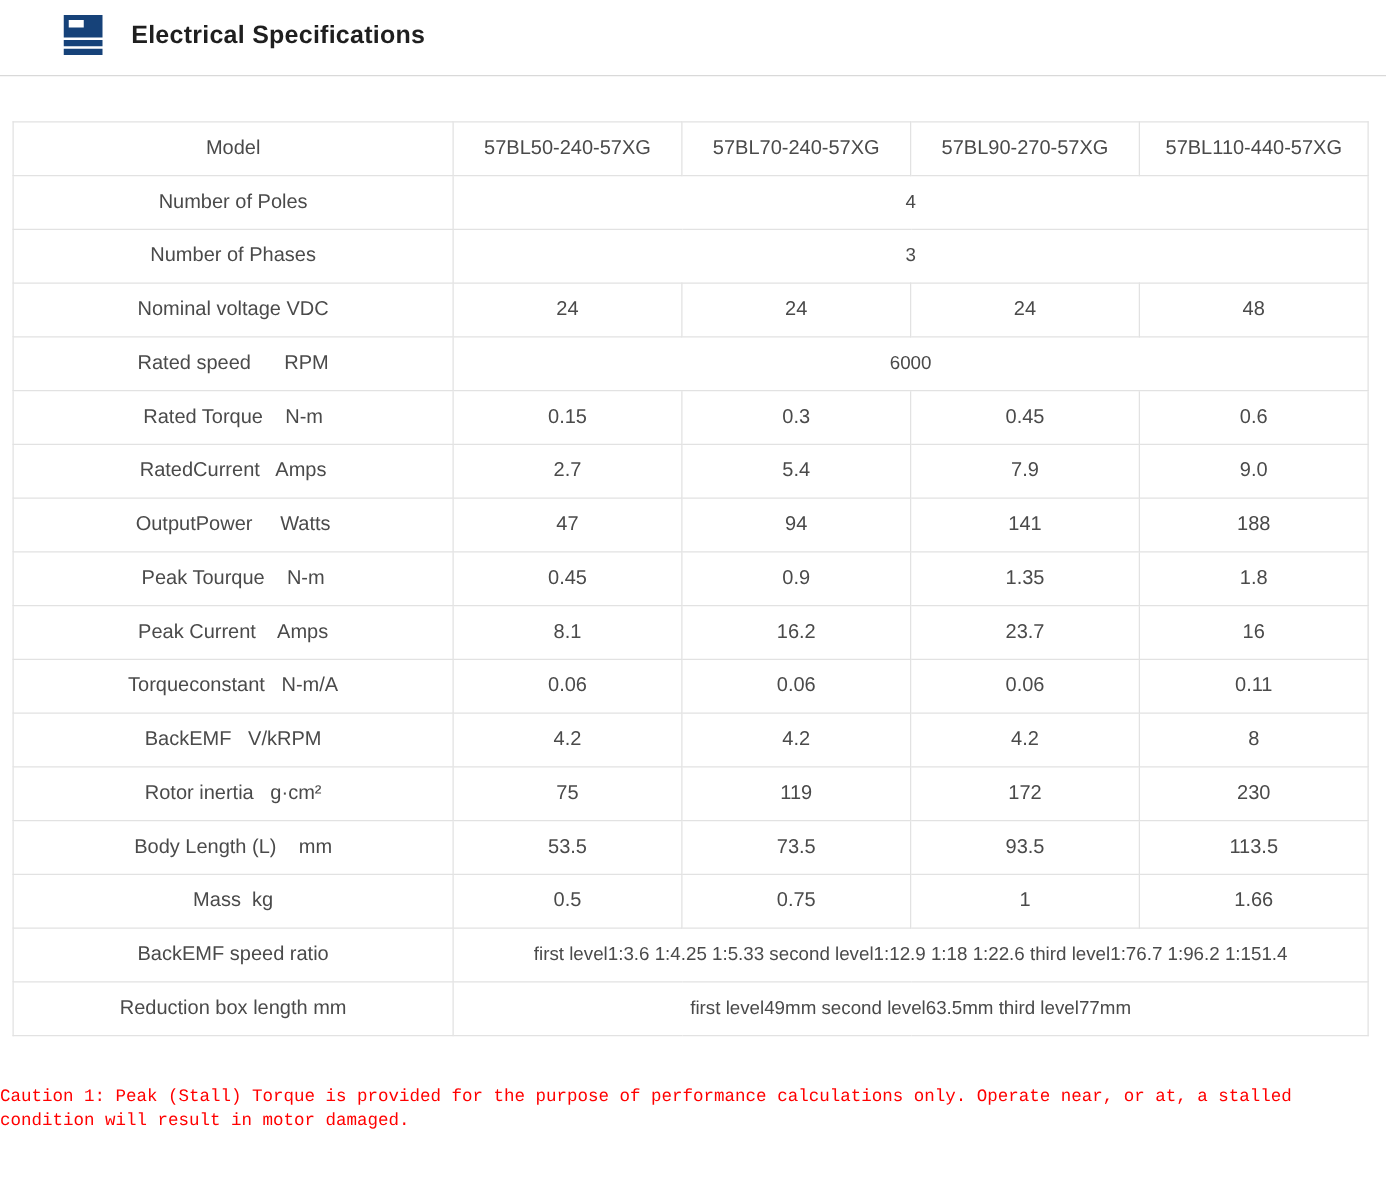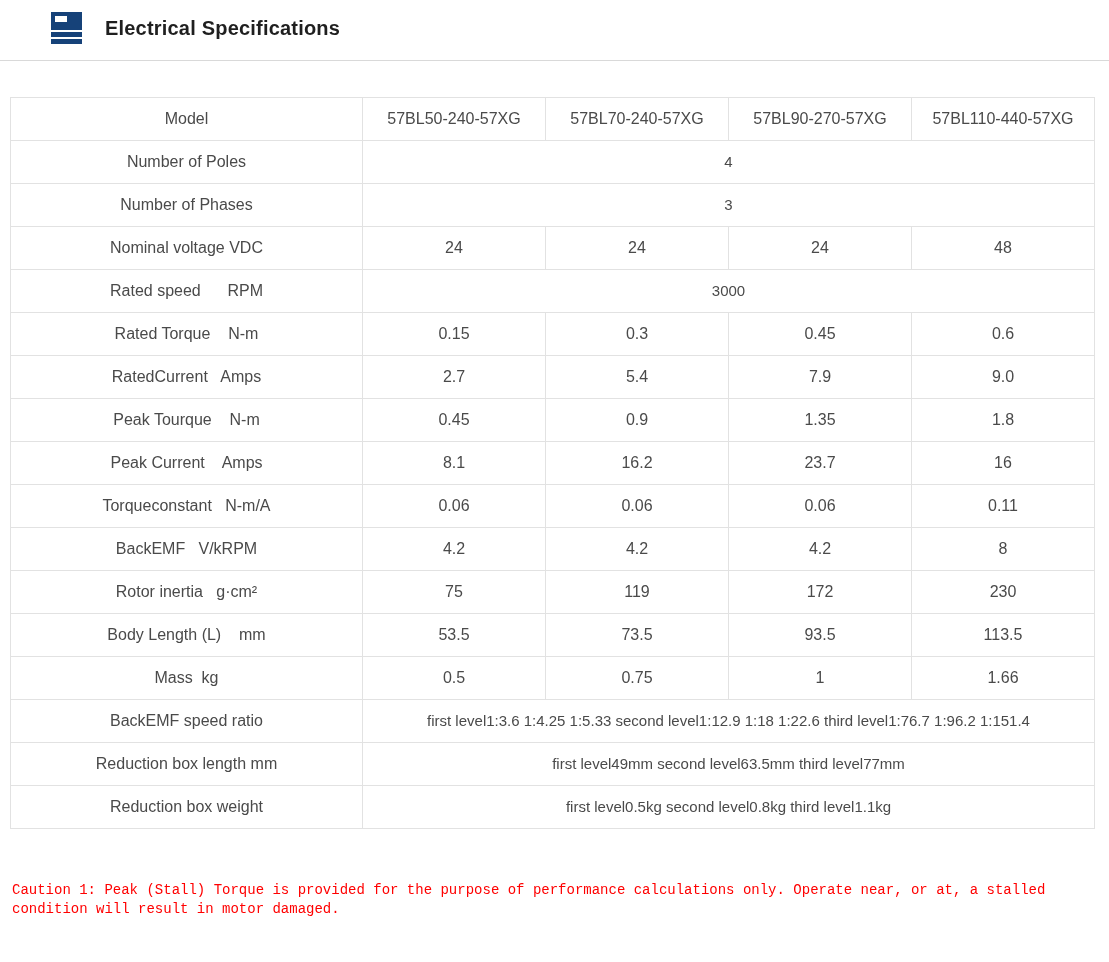--- a/index.html
+++ b/index.html
@@ -97,21 +97,21 @@
   
   .notes {
     margin: 2px 0 0 0;
     font-family: "Liberation Mono", "DejaVu Sans Mono", monospace;
     font-size: 14px;
     line-height: 19px;
     color: #ff0000;
     white-space: pre-wrap;
     width: 1105px;
   }
-  .notes p { margin: 12px; }
+  .notes p { margin: 0; }
 </style>
 </head>
 <body>
 
 <div class="page-header">
   <div class="spec-icon">
     <div class="top-block">
         <div class="inner-white"></div>
       </div>
     <div class="bar1"></div>
@@ -149,37 +149,44 @@
         </tr>
         <tr>
           <td class="label-cell">Nominal voltage VDC</td>
           <td class="value-cell">24</td>
           <td class="value-cell">24</td>
           <td class="value-cell">24</td>
           <td class="value-cell">48</td>
         </tr>
         <tr>
           <td class="label-cell">Rated speed      RPM</td>
-          <td class="value-cell span-cell" colspan="4">3000</td>
+          <td class="value-cell span-cell" colspan="4">6000</td>
         </tr>
         <tr>
           <td class="label-cell">Rated Torque    N-m</td>
           <td class="value-cell">0.15</td>
           <td class="value-cell">0.3</td>
           <td class="value-cell">0.45</td>
           <td class="value-cell">0.6</td>
         </tr>
         <tr>
           <td class="label-cell">RatedCurrent   Amps</td>
           <td class="value-cell">2.7</td>
           <td class="value-cell">5.4</td>
           <td class="value-cell">7.9</td>
           <td class="value-cell">9.0</td>
         </tr>
         <tr>
+          <td class="label-cell">OutputPower     Watts</td>
+          <td class="value-cell">47</td>
+          <td class="value-cell">94</td>
+          <td class="value-cell">141</td>
+          <td class="value-cell">188</td>
+        </tr>
+        <tr>
           <td class="label-cell">Peak Tourque    N-m</td>
           <td class="value-cell">0.45</td>
           <td class="value-cell">0.9</td>
           <td class="value-cell">1.35</td>
           <td class="value-cell">1.8</td>
         </tr>
         <tr>
           <td class="label-cell">Peak Current    Amps</td>
           <td class="value-cell">8.1</td>
           <td class="value-cell">16.2</td>
@@ -222,24 +229,20 @@
           <td class="value-cell">1.66</td>
         </tr>
         <tr>
           <td class="label-cell">BackEMF speed ratio</td>
           <td class="value-cell span-cell" colspan="4">first level1:3.6 1:4.25 1:5.33 second level1:12.9 1:18 1:22.6 third level1:76.7 1:96.2 1:151.4</td>
         </tr>
         <tr>
           <td class="label-cell">Reduction box length mm</td>
           <td class="value-cell span-cell" colspan="4">first level49mm second level63.5mm third level77mm</td>
         </tr>
-        <tr>
-          <td class="label-cell">Reduction box weight</td>
-          <td class="value-cell span-cell" colspan="4">first level0.5kg second level0.8kg third level1.1kg</td>
-        </tr>
       </tbody>
   </table>
 </div>
 
 <div class="notes">
   <p>Caution 1: Peak (Stall) Torque is provided for the purpose of performance calculations only. Operate near, or at, a stalled condition will result in motor damaged.</p>
   
 </div>
 
 </body></html>

